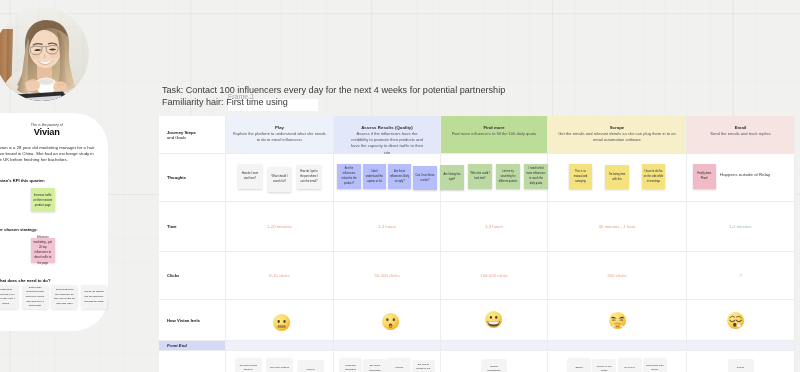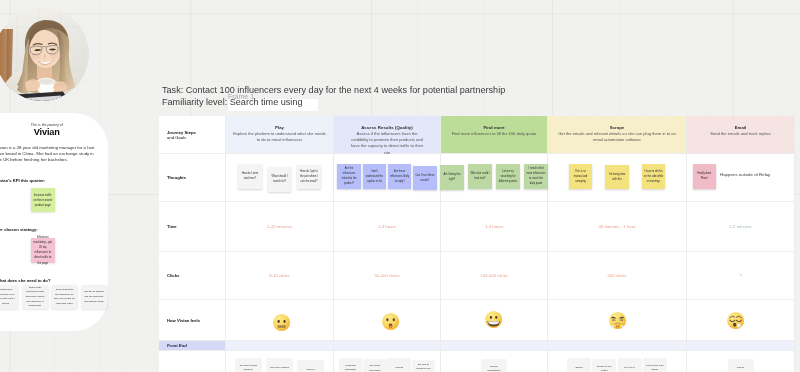--- a/index.html
+++ b/index.html
@@ -189,21 +189,21 @@
         <div class="sticky sticky-white">Send product to the influencer so they can create an unboxing video</div>
         <div class="sticky sticky-white">Create an affiliate link for influencer and wait for traffic</div>
       </div>
   </div>
 
   <div class="frame-label">Frame 1</div>
   <div class="frame-box"></div>
 
   <div class="hdr">
     <div class="hdr-line">Task: Contact 100 influencers every day for the next 4 weeks for potential partnership</div>
-    <div class="hdr-line"><span>Familiarity level: Search time using</span></div>
+    <div class="hdr-line"><span>Familiarity hair: First time using</span></div>
   </div>
 
   <div class="jm">
       <div class="rowlabel">
         <b>Journey Steps</b>
         <span>and Goals</span>
       </div>
       <div class="hcell" style="background: rgb(237, 241, 250);">
         <div class="ht">Play</div>
         <div class="hd" style="width: 96px;">Explore the platform to understand what she needs to do to email influencers</div>

